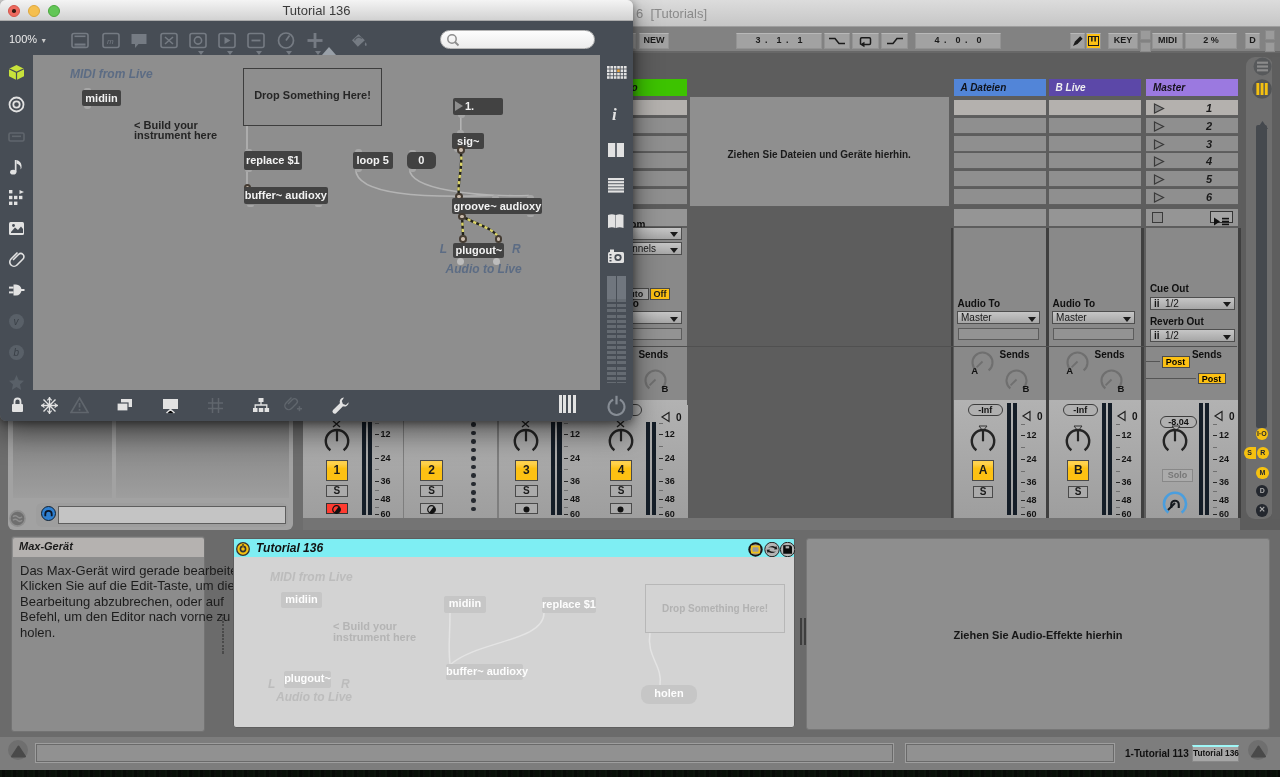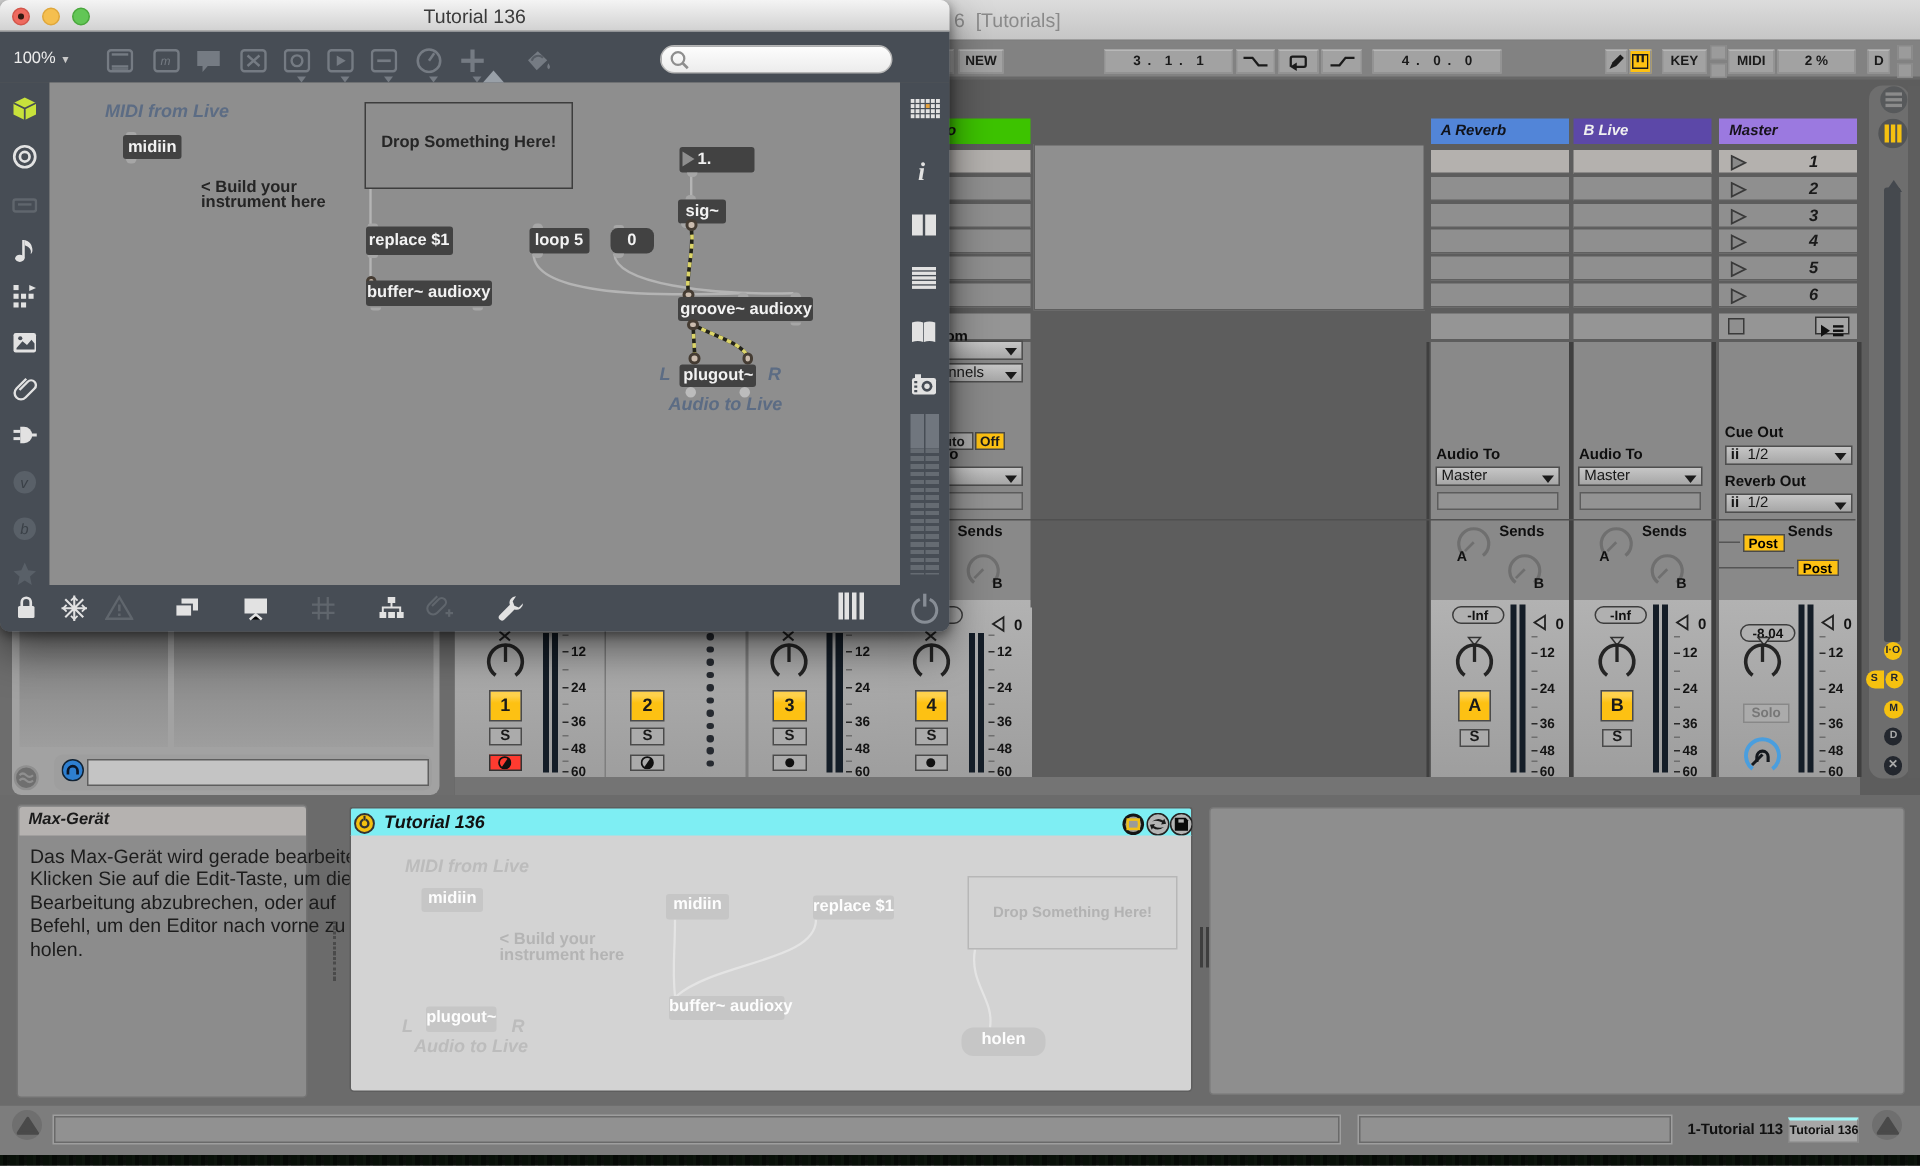--- a/index.html
+++ b/index.html
@@ -231,21 +231,22 @@
 <line x1="13.5" y1="13.5" x2="7.6" y2="19.4" stroke="#6f6f6f" stroke-width="1.8"></line>
 <text x="2.2" y="26" font-size="9.5" font-weight="bold" fill="#111">A</text>
     </svg>
     <svg class="a" style="left:642.0px;top:313.4px" width="27" height="27" viewBox="0 0 27 27">
 <path d="M7.4 22.4 A 10 10 0 1 1 19.6 22.4" stroke="#6f6f6f" stroke-width="2.1" fill="none"></path>
 <line x1="13.5" y1="13.5" x2="7.6" y2="19.4" stroke="#6f6f6f" stroke-width="1.8"></line>
 <text x="19.5" y="26" font-size="9.5" font-weight="bold" fill="#111">B</text>
     </svg>
     <div class="pill" style="left:606.6px;top:351px;width:35px">-Inf</div>
     <div class="a" style="left:688.7px;top:43px;width:261px;height:110.5px;background:#8f8f8f;border:1px solid #5e5e5e"></div>
-    <div class="a hdr" style="left:953.5px;top:26px;width:92.2px;height:17px;background:#5285d8;color:#10131b">A Reverb</div>
+    <div class="a" style="left:688.7px;top:43px;width:261px;height:110.5px;text-align:center;padding-top:53px;font-size:10px;font-weight:bold;color:#1a1a1a">Ziehen Sie Dateien und Geräte hierhin.</div>
+    <div class="a hdr" style="left:953.5px;top:26px;width:92.2px;height:17px;background:#5285d8;color:#10131b">A Dateien</div>
     <div class="a hdr" style="left:1048.6px;top:26px;width:92.2px;height:17px;background:#5c48a8;color:#f0f0f0">B Live</div>
     <div class="a hdr" style="left:1145.9px;top:26px;width:92.2px;height:17px;background:#9b79e0;color:#16121b">Master</div>
     <div class="a srow srow1" style="left:953.5px;top:47.2px;width:92.2px"></div>
     <div class="a srow" style="left:953.5px;top:64.9px;width:92.2px"></div>
     <div class="a srow" style="left:953.5px;top:82.6px;width:92.2px"></div>
     <div class="a srow" style="left:953.5px;top:100.3px;width:92.2px"></div>
     <div class="a srow" style="left:953.5px;top:118.0px;width:92.2px"></div>
     <div class="a srow" style="left:953.5px;top:135.7px;width:92.2px"></div>
     <div class="a srow srow1" style="left:1048.6px;top:47.2px;width:92.2px"></div>
     <div class="a srow" style="left:1048.6px;top:64.9px;width:92.2px"></div>
@@ -522,20 +523,21 @@
     <div class="gb" style="left:542px;top:67px;width:54px;height:16px;line-height:14px;border-radius:2px">replace $1</div>
     <div class="gb" style="left:446px;top:134px;width:77px;height:16px;line-height:14px;border-radius:2px">buffer~ audioxy</div>
     <div class="gb" style="left:284px;top:141px;width:47px;height:17px;line-height:15px;border-radius:2px">plugout~</div>
     <div class="gb" style="left:641px;top:155px;width:56px;height:19px;line-height:17px;border-radius:8px">holen</div>
     <div class="a" style="left:645px;top:54px;width:140px;height:49px;border:1.5px solid #b7b7b7;text-align:center;padding-top:18px;font-size:10px;font-weight:bold;color:#b2b2b2">Drop Something Here!</div>
     <div class="gc2" style="left:333px;top:91px;line-height:11px">&lt; Build your<br>instrument here</div>
     <div class="gc" style="left:268px;top:147px">L</div>
     <div class="gc" style="left:341px;top:147px">R</div>
     <div class="gc" style="left:276px;top:160px">Audio to Live</div>
     <div class="a" style="left:806px;top:8px;width:464px;height:192px;background:#8e8e8e;border:1px solid #777;border-radius:3px"></div>
+    <div class="a" style="left:806px;top:99px;width:464px;text-align:center;font-size:11px;font-weight:bold;color:#161616">Ziehen Sie Audio-Effekte hierhin</div>
     <div class="a" style="left:799.5px;top:88px;width:2.2px;height:27px;background:#3e3e3e"></div>
     <div class="a" style="left:803.5px;top:88px;width:2.2px;height:27px;background:#3e3e3e"></div>
   </div>
 <div class="a" id="lstatus">
     <div class="a" style="left:8px;top:3px;width:20px;height:20px;border-radius:50%;background:#6f6f6f;text-align:center;padding-top:4px"><svg width="15" height="13" viewBox="0 0 15 13">
         <path d="M7.5 1.5 L14 11.5 L1 11.5 Z" fill="#4a4a4a" stroke-linejoin="round" stroke="#4a4a4a" stroke-width="2"></path>
       </svg></div>
     <div class="a" style="left:36px;top:7px;width:857px;height:18px;background:#919191;border:1px solid #6a6a6a;box-shadow:0 0 0 1px #9e9e9e"></div>
     <div class="a" style="left:906px;top:7px;width:208px;height:18px;background:#919191;border:1px solid #6a6a6a;box-shadow:0 0 0 1px #9e9e9e"></div>
     <div class="a" style="left:1125px;top:11px;font-size:10px;font-weight:bold;color:#111">1-Tutorial 113</div>

